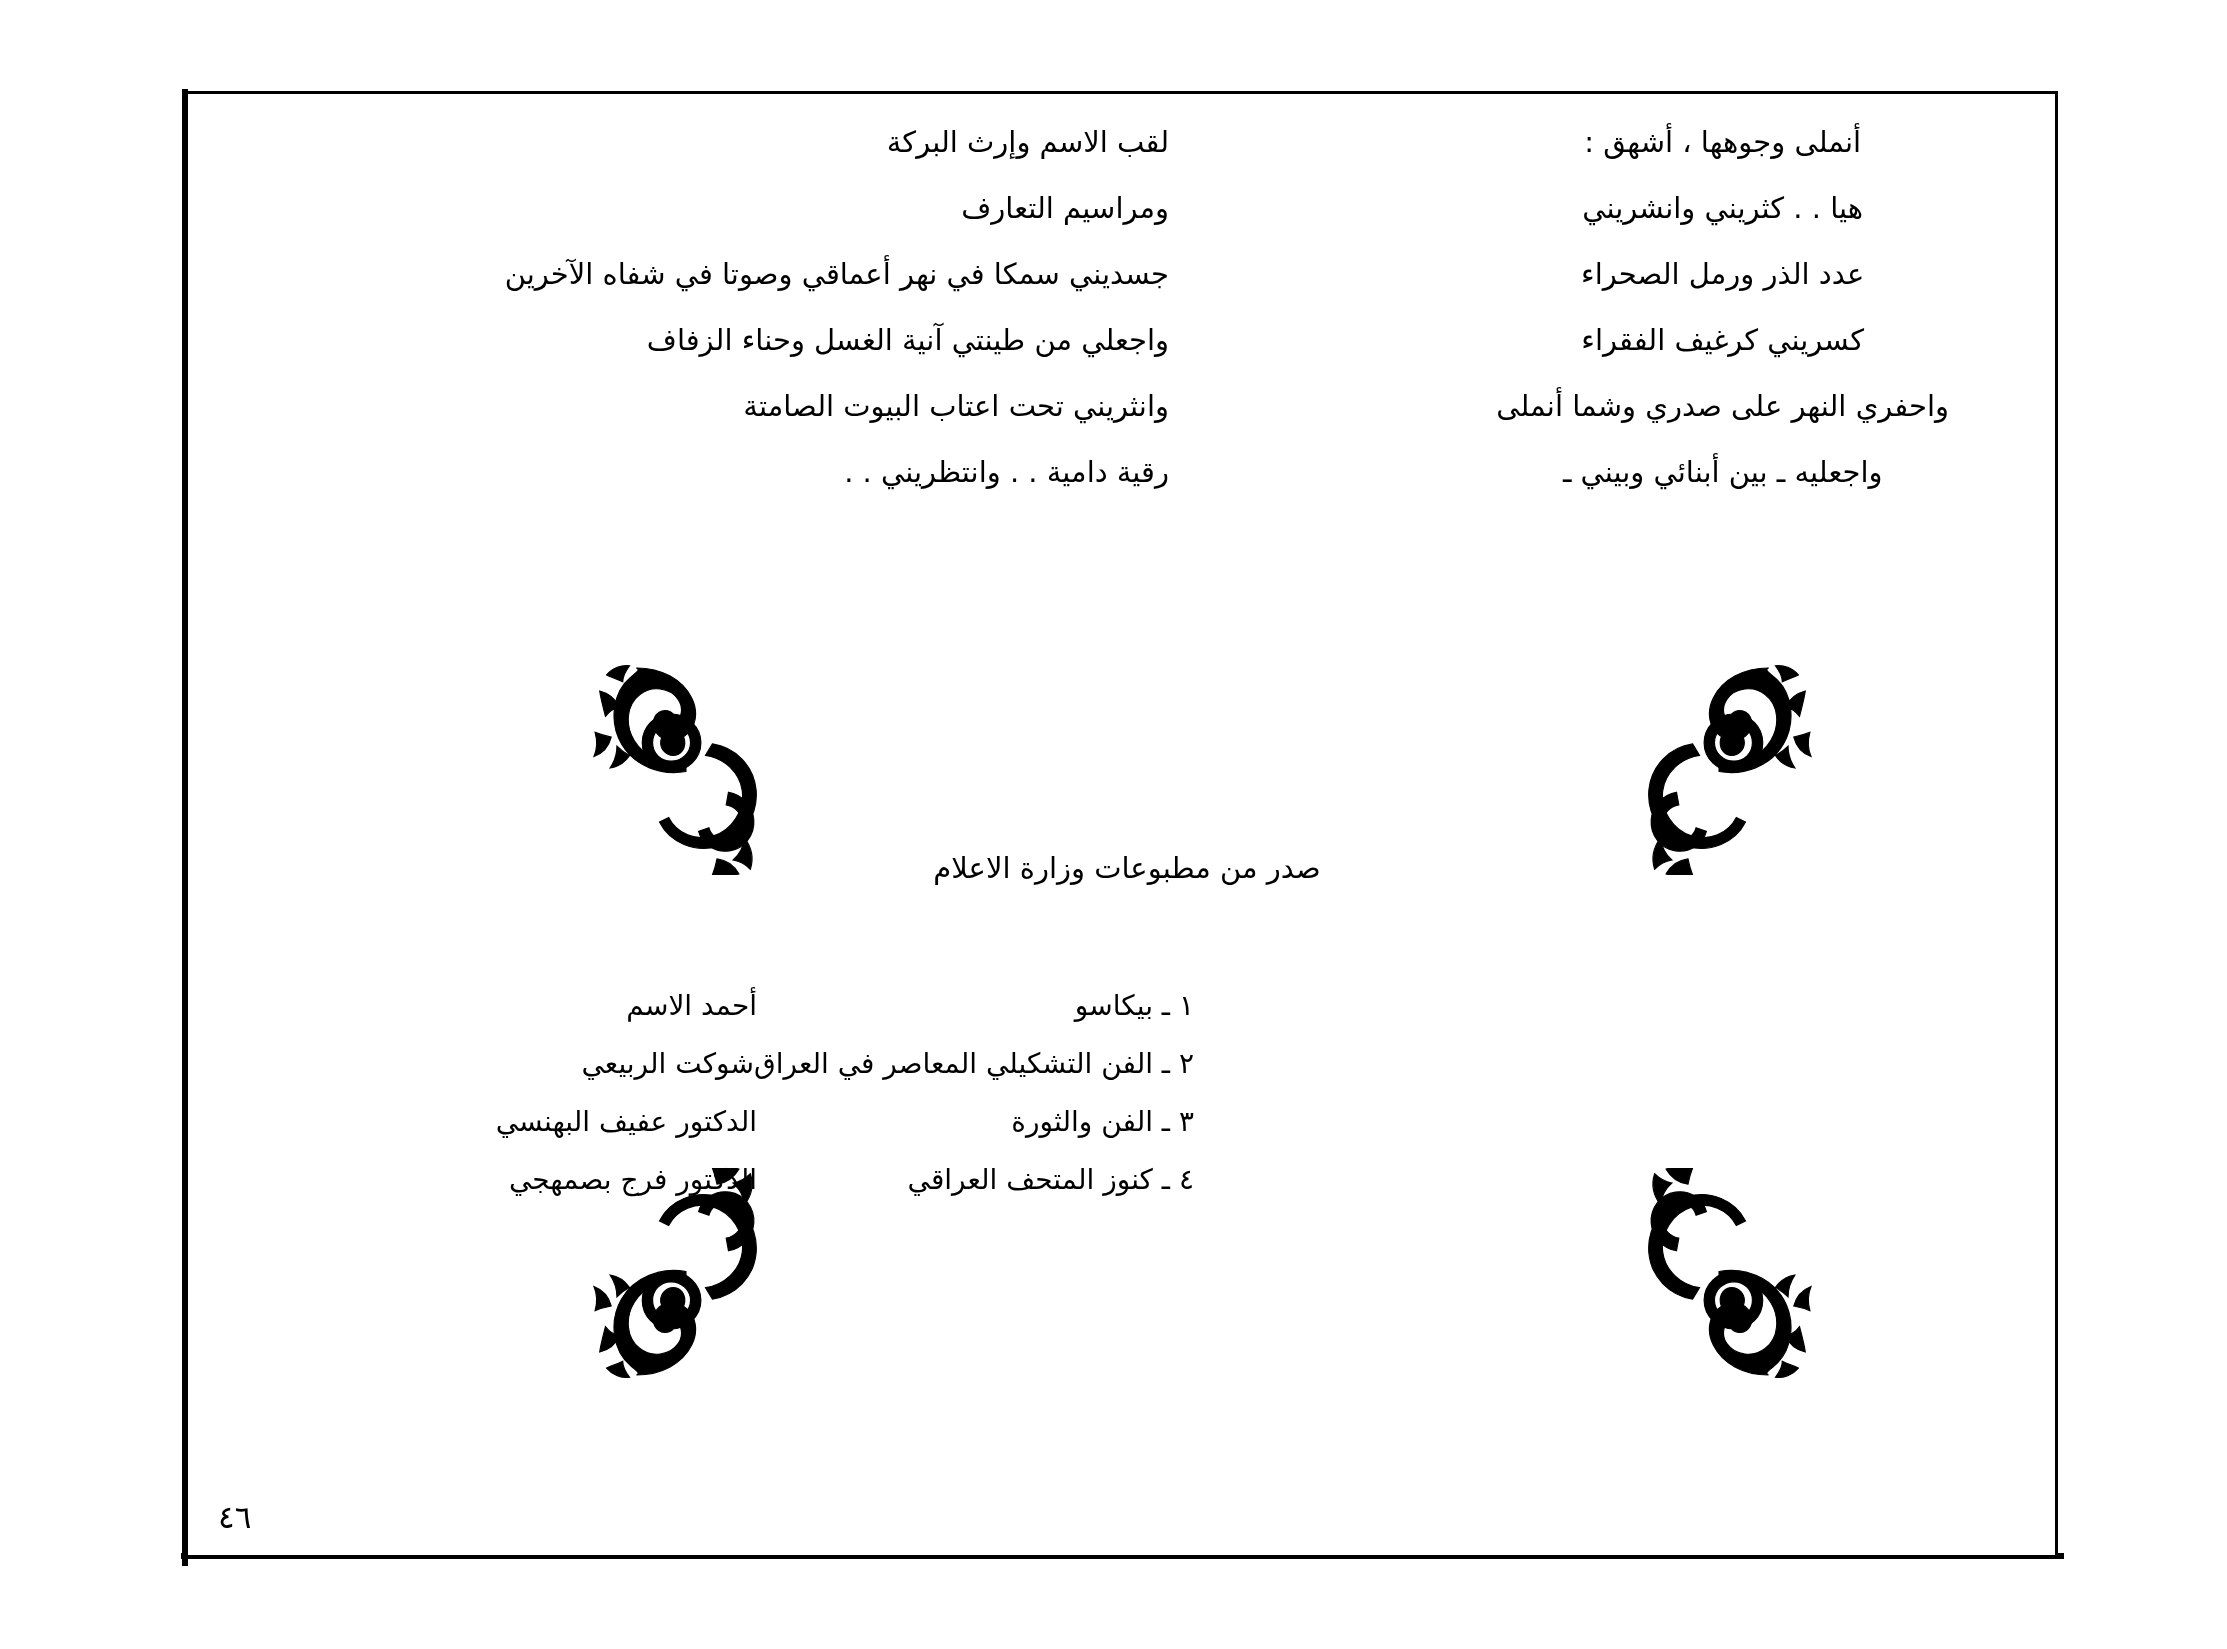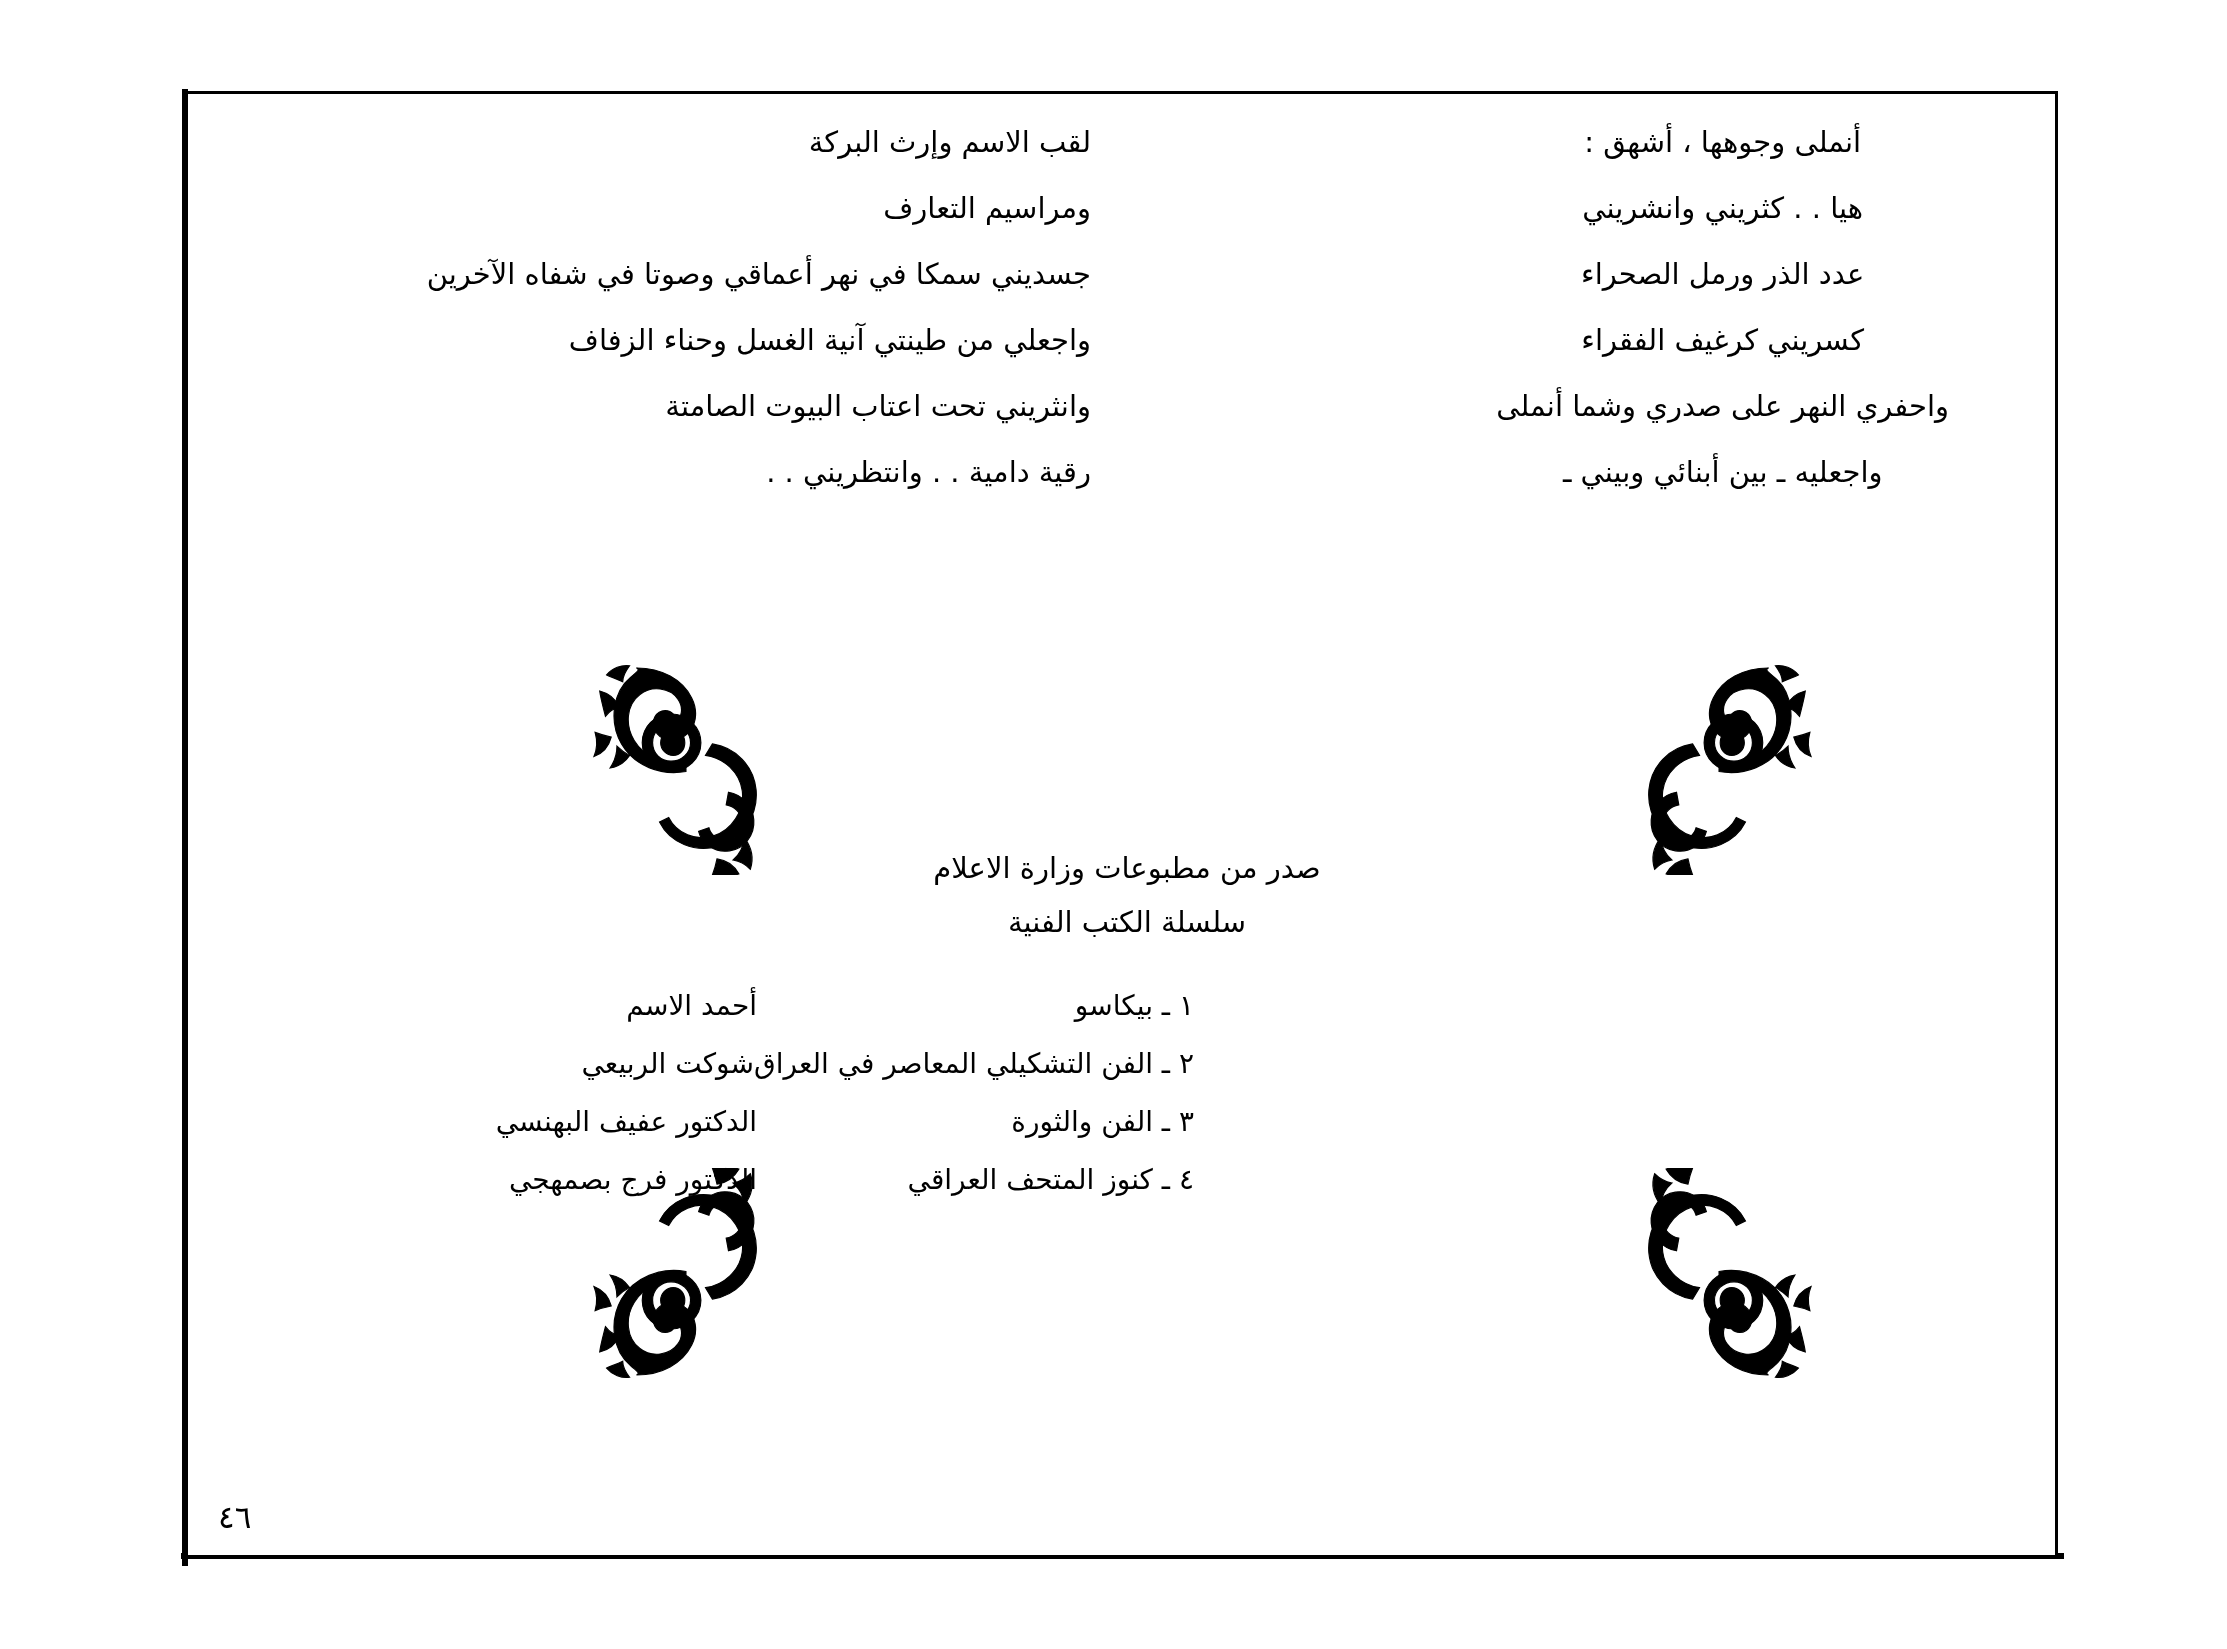--- a/index.html
+++ b/index.html
@@ -59,21 +59,21 @@
     top: 0;
     font-size: 29px;
     line-height: 66px;
     white-space: nowrap;
   }
   .poem-col.right {
     right: 106px;
     text-align: center;
   }
   .poem-col.left {
-    right: 964px;
+    right: 886px;
     text-align: right;
   }
   .verse {
     display: block;
     font-family: "DejaVu Sans", sans-serif;
     letter-spacing: 0;
   }
 
   
   .ornament {
@@ -235,21 +235,20 @@
         <path d="M56 168 c-6 8 -8 18 -5 27 c4 -4 9 -7 15 -8 c-6 -5 -9 -12 -10 -19 z"></path>
         <path d="M80 186 c-8 1 -15 6 -19 13 c8 3 15 3 23 1 c-2 -5 -3 -9 -4 -14 z"></path>
         <path d="M156 96 c4 6 10 10 17 11 c-4 -6 -6 -12 -6 -19 c-4 4 -7 6 -11 8 z"></path>
         <path d="M172 80 c2 8 7 14 15 17 c-3 -7 -3 -14 -1 -21 c-5 2 -9 3 -14 4 z"></path>
       </g>
     </svg>
   </div>
 
   <div class="colophon">
     <div class="line1">صدر من مطبوعات  وزارة الاعلام</div>
-    <div class="line2">سلسلة الكتب الفنية</div>
   </div>
 
   <div class="book-list">
     <div class="book-row">
       <span class="book-title">١ ـ بيكاسو</span>
       <span class="book-author">أحمد الاسم</span>
     </div>
     <div class="book-row">
       <span class="book-title">٢ ـ الفن التشكيلي المعاصر في العراق</span>
       <span class="book-author">شوكت الربيعي</span>

